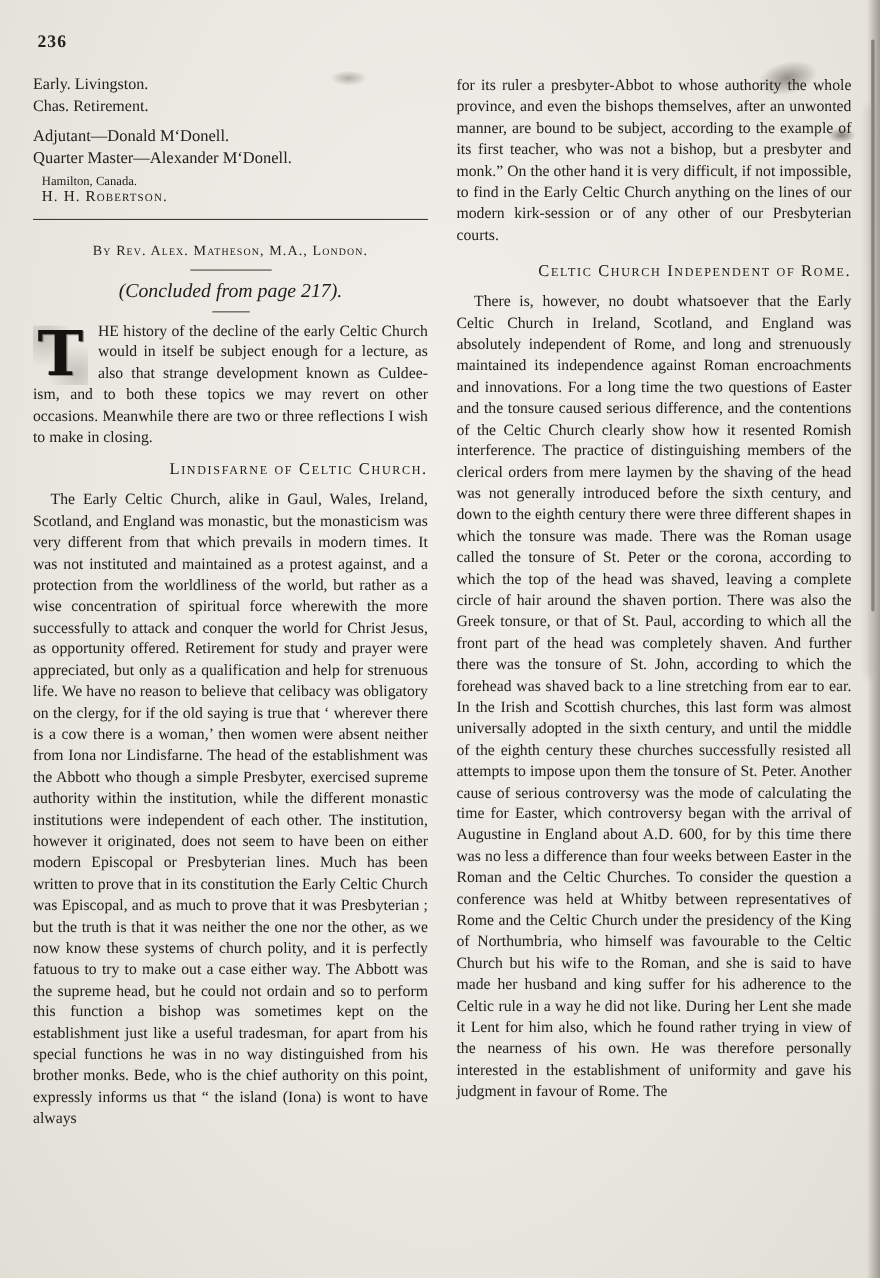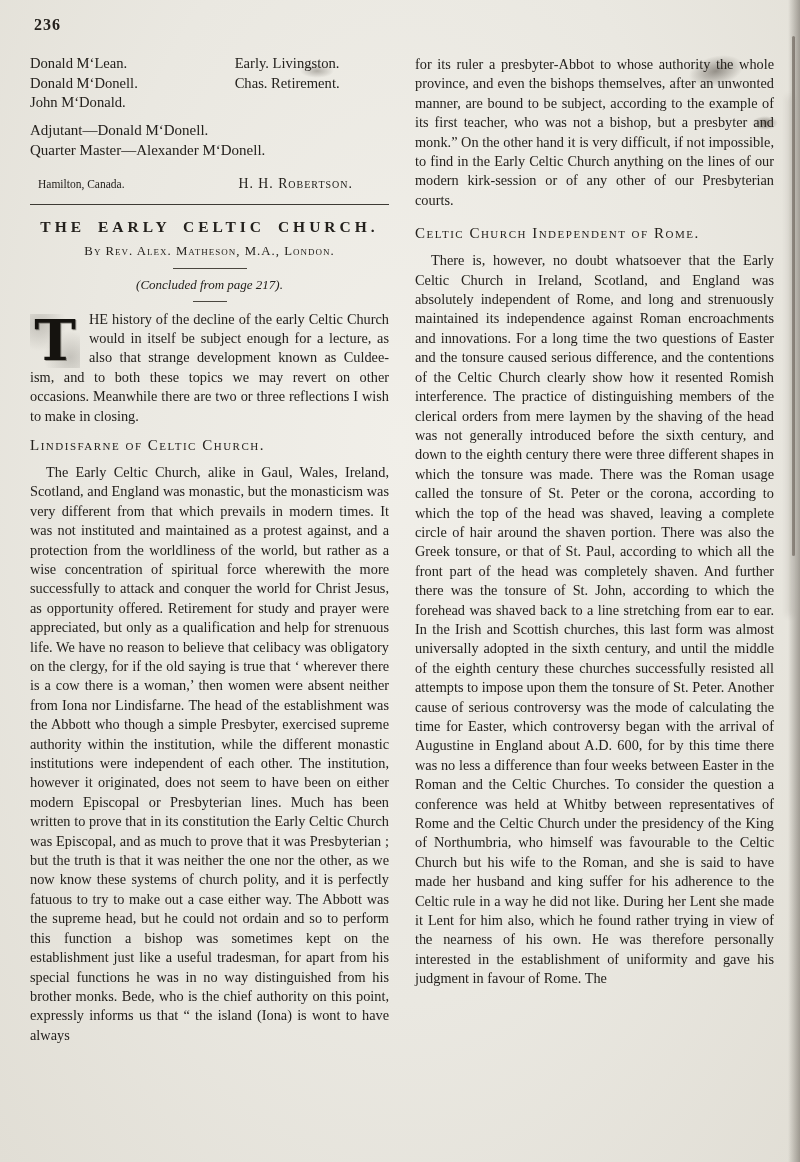--- a/index.html
+++ b/index.html
@@ -40,21 +40,21 @@
     background: radial-gradient(ellipse, rgba(45,38,30,.30), rgba(45,38,30,0) 70%);
     pointer-events: none;
   }
   .smudge-c {
     position: absolute; top: 116px; right: 22px; width: 26px; height: 14px;
     background: radial-gradient(ellipse, rgba(45,38,30,.50), rgba(45,38,30,0) 70%);
     pointer-events: none;
   }
 
   
-  .header { position: relative; height: 26px; text-align: center; margin-top: 4px; }
+  .header { position: relative; height: 26px; text-align: center; margin-top: 18px; }
   .pagenum {
     position: absolute; left: 4px; top: 2px;
     font-size: 16px; font-weight: bold; letter-spacing: 1px;
   }
   .journal {
     display: inline-block; margin: 0;
     font-size: 16.5px; font-weight: bold;
     letter-spacing: 5.5px; word-spacing: 9px;
   }
 
@@ -66,57 +66,57 @@
   p { margin: 0; }
   .indent { text-indent: 16px; }
 
   
   .roster-cols { display: flex; font-size: 14.6px; line-height: 19.5px; }
   .rcol1 { width: 57%; }
   .rcol2 { flex: 1; }
   .roster-name { display: block; white-space: nowrap; }
   .officers { margin-top: 7px; font-size: 15px; line-height: 20px; }
   .officer-line { display: block; }
-  .sigline { display: flex; justify-content: space-between; align-items: baseline; margin-top: 16px; }
+  .sigline { display: flex; justify-content: space-between; align-items: baseline; margin-top: 5px; flex-direction: column; }
   .place { font-size: 11.5px; margin-left: 8px; }
   .signature { font-variant: small-caps; font-size: 13.8px; letter-spacing: 1px; margin-right: 36px; }
 
   
   .article-head {
     border-top: 1.5px solid #3d3a34;
     margin-top: 12px; padding-top: 13px;
     text-align: center;
   }
   .article-title {
     margin: 0; font-size: 15.5px; font-weight: bold;
     letter-spacing: 4px; word-spacing: 5px;
   }
   .byline { font-variant: small-caps; font-size: 12.8px; letter-spacing: 1px; margin-top: 8px; }
   .rule-short { width: 74px; height: 1px; background: #4a463f; margin: 9px auto 8px; }
-  .continuation { font-style: italic; font-size: 13px; font-family: Liberation Serif, serif; }
+  .continuation { font-style: italic; font-size: 18px; font-family: Liberation Serif, serif; }
   .rule-tiny { width: 34px; height: 1px; background: #4a463f; margin: 8px auto 8px; }
 
   
   .dropcap {
     float: left;
     width: 50px; height: 54px;
     margin: 4px 9px 0 0;
     font-family: "DejaVu Serif", serif;
     font-size: 56px; line-height: 52px; font-weight: bold;
     text-align: center; color: #15130f;
     background:
       radial-gradient(circle at 20% 20%, rgba(30,26,20,.18), transparent 45%),
       radial-gradient(circle at 80% 80%, rgba(30,26,20,.18), transparent 45%);
     text-shadow: 1px 1px 0 rgba(20,16,10,.35);
   }
 
   .section-heading {
     font-variant: small-caps; font-weight: normal;
     font-size: 15px; letter-spacing: 1.5px;
-    text-align: left; margin: 11px 0 9px;
+    text-align: right; margin: 11px 0 9px;
   }
   .first-right-para { margin-top: 1px; }
   .right-heading { margin-top: 15px; }
 </style>
 </head>
 <body>
 
 <div class="page">
 
   <div class="edge-right"></div>
@@ -128,42 +128,36 @@
   <header class="header">
     <span class="pagenum">236</span>
   </header>
 
   <div class="cols">
 
     <div class="col">
 
       <div class="roster">
         <div class="roster-cols">
-          <div class="rcol1">
-            <span class="roster-name">Donald M‘Lean.</span>
-            <span class="roster-name">Donald M‘Donell.</span>
-            <span class="roster-name">John M‘Donald.</span>
-          </div>
           <div class="rcol2">
             <span class="roster-name">Early. Livingston.</span>
             <span class="roster-name">Chas. Retirement.</span>
           </div>
         </div>
         <div class="officers">
           <span class="officer-line">Adjutant—Donald M‘Donell.</span>
           <span class="officer-line">Quarter Master—Alexander M‘Donell.</span>
         </div>
         <div class="sigline">
           <span class="place">Hamilton, Canada.</span>
           <span class="signature">H. H. Robertson.</span>
         </div>
       </div>
 
       <section class="article-head">
-        <h2 class="article-title">THE EARLY CELTIC CHURCH.</h2>
         <div class="byline">By Rev. Alex. Matheson, M.A., London.</div>
         <div class="rule-short"></div>
         <div class="continuation">(Concluded from page 217).</div>
         <div class="rule-tiny"></div>
       </section>
 
       <p class="bodytext">
         <span class="dropcap">T</span><span>HE history of the decline of the early Celtic Church would in itself be subject enough for a lecture, as also that strange development known as Culdee-ism, and to both these topics we may revert on other occasions. Meanwhile there are two or three reflections I wish to make in closing.</span>
       </p>
 

